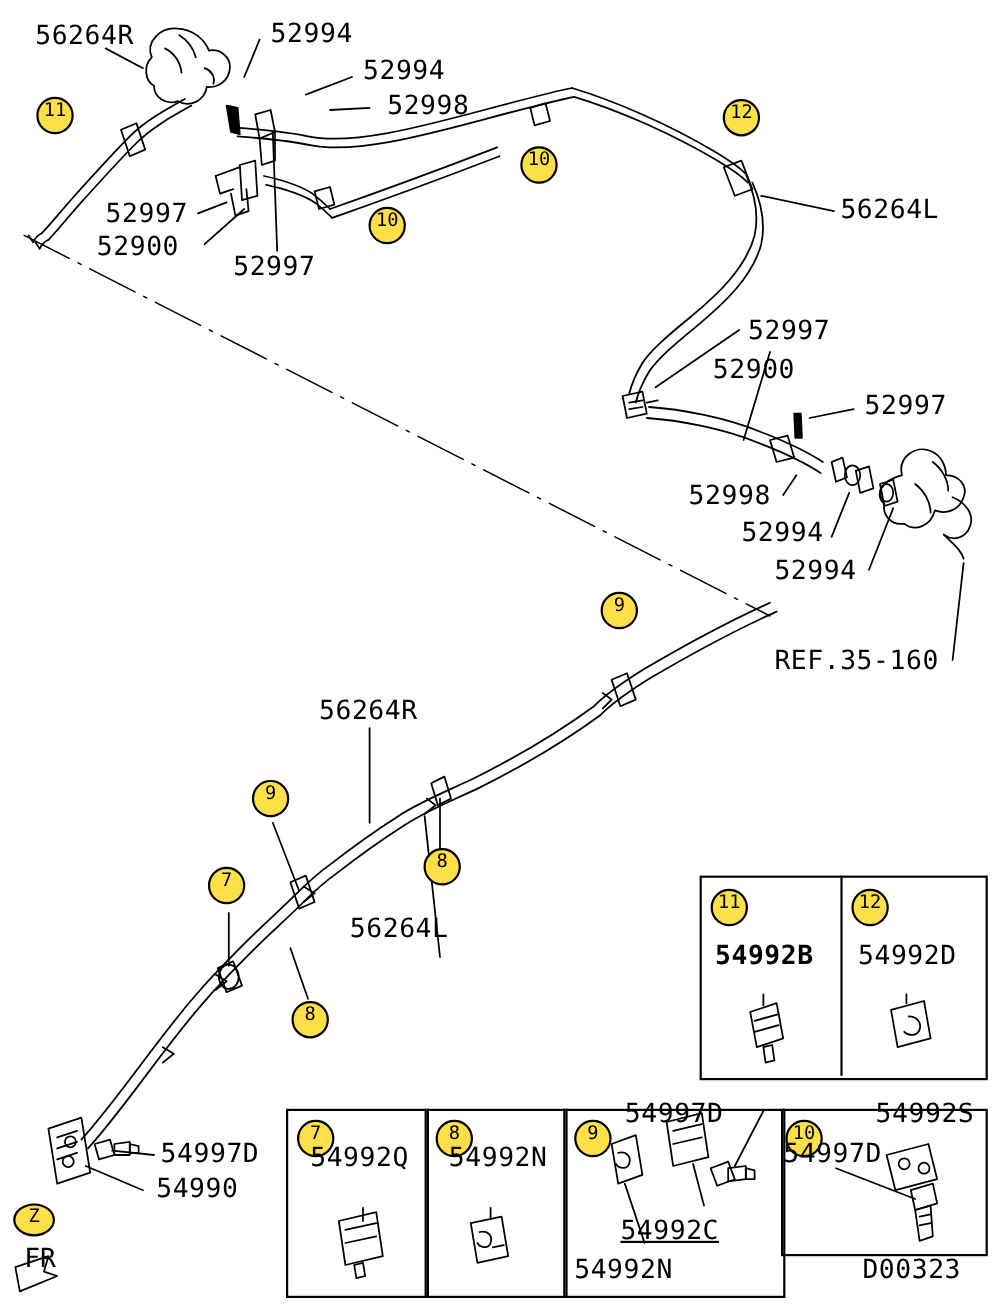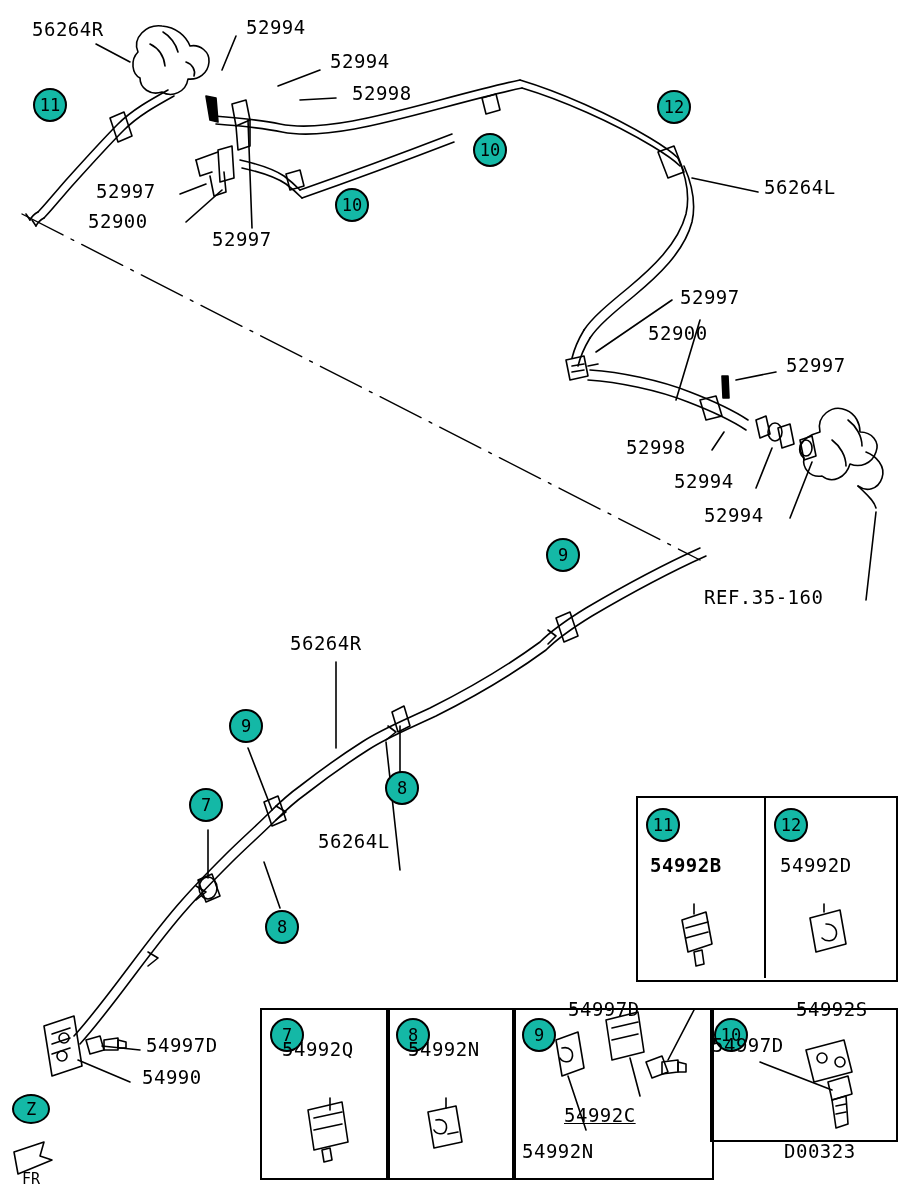--- a/index.html
+++ b/index.html
@@ -1,25 +1,25 @@
 <!DOCTYPE html>
 <html><head>
 <meta charset="utf-8">
 <style>
   html,body{margin:0;padding:0;background:#ffffff;}
   body{width:909px;height:1187px;position:relative;overflow:hidden;
        font-family:"DejaVu Sans Mono","Liberation Mono",monospace;color:#000;}
   #stage{position:absolute;left:0;top:0;width:909px;height:1187px;}
   svg.layer{position:absolute;left:0;top:0;width:909px;height:1187px;}
-  .lbl{position:absolute;white-space:nowrap;font-size:19px;letter-spacing:0.5px;line-height:1;}
+  .lbl{position:absolute;white-space:nowrap;font-size:24px;letter-spacing:0.5px;line-height:1;}
   .callout{position:absolute;width:30px;height:30px;border:2px solid #000;border-radius:50%;
-           display:flex;align-items:center;justify-content:center;font-size:17px;background:#14b8a6;}
+           display:flex;align-items:flex-start;justify-content:center;font-size:17px;background:#fde047;}
   .callout.oval{width:34px;height:26px;border-radius:50%;}
   .box{position:absolute;border:2px solid #000;background:transparent;}
-  .fr{position:absolute;font-size:15px;margin-top:40px;}
+  .fr{position:absolute;font-size:24px;}
 </style>
 </head>
 <body>
 
 <div id="stage">
 
   <svg class="layer" viewBox="0 0 909 1187">
     <g fill="none" stroke="#000" stroke-width="1.6" stroke-linecap="round" stroke-linejoin="round">
 
       <path d="M22,214 L700,560" stroke-dasharray="46,9,3,9" stroke-width="1.4"></path>

